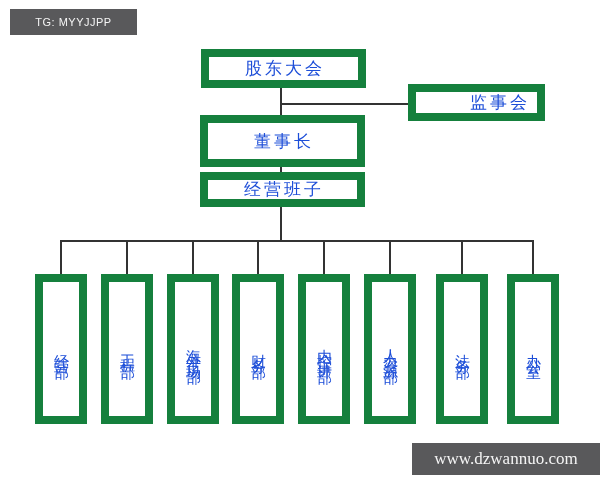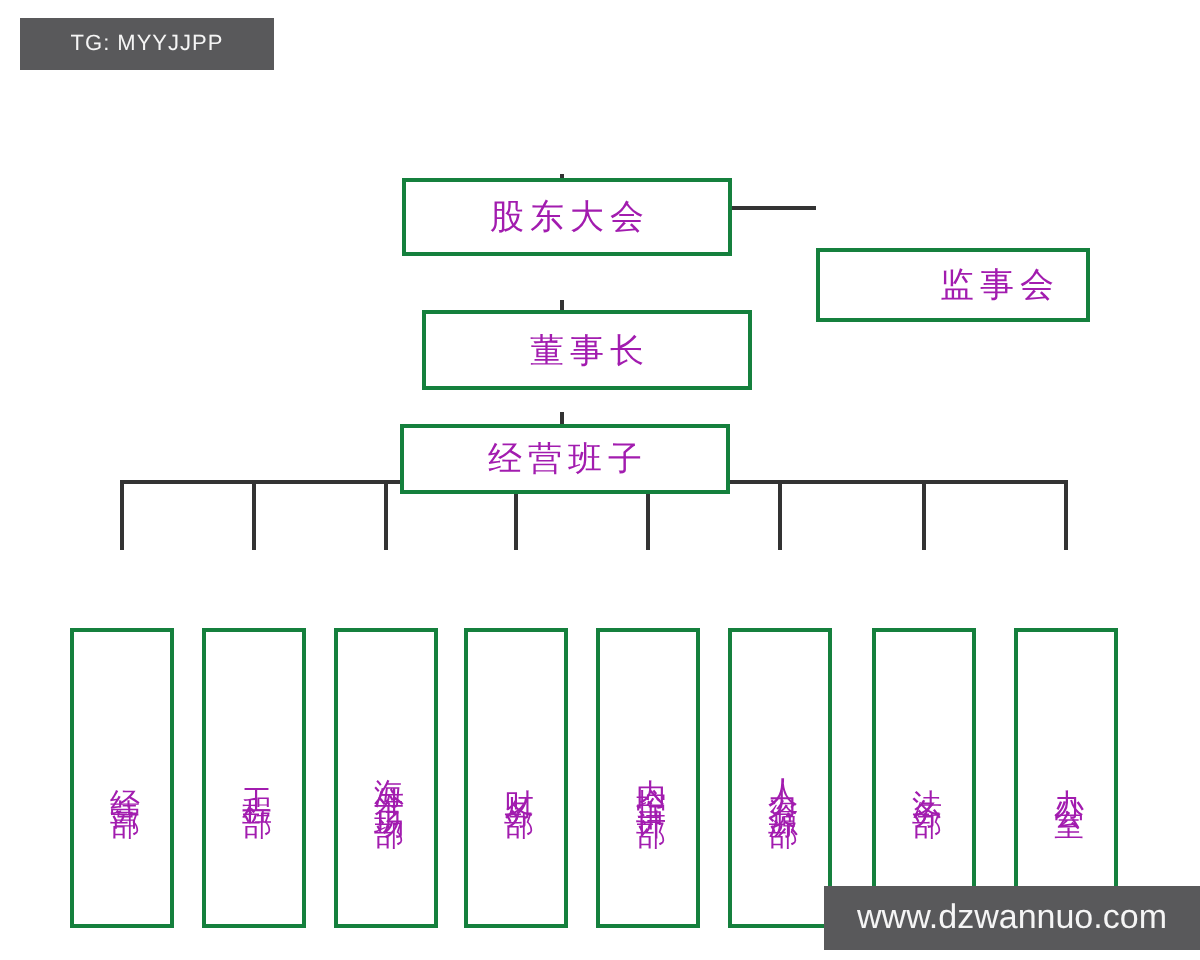--- a/index.html
+++ b/index.html
@@ -28,40 +28,40 @@
   .badge-tl {
     left: 10px; top: 9px;
     width: 127px; height: 26px;
     font-size: 11px;
     letter-spacing: 0.5px;
   }
   .badge-br {
     left: 412px; top: 443px;
     width: 188px; height: 32px;
     font-size: 17px;
+    font-family: Liberation Serif, serif;
   }
   .node {
     position: absolute;
     box-sizing: border-box;
-    border: 2px solid #15803d;
+    border: 8px solid #15803d;
     background: #ffffff;
     display: flex;
     align-items: center;
     justify-content: center;
-    color: #a21caf;
-    margin-top: 40px;
+    color: #1d4ed8;
   }
   .node-h {
     font-size: 17px;
     letter-spacing: 3px;
     text-indent: 3px;
   }
   .node-shareholders { left: 201px; top: 49px;  width: 165px; height: 39px; }
   .node-supervisory  { left: 408px; top: 84px;  width: 137px; height: 37px; padding-left: 44px; }
-  .node-chairman     { left: 211px; top: 115px; width: 165px; height: 40px; }
+  .node-chairman     { left: 200px; top: 115px; width: 165px; height: 52px; }
   .node-management   { left: 200px; top: 172px; width: 165px; height: 35px; }
   .dept {
     position: absolute;
     top: 274px;
     width: 52px;
     height: 150px;
   }
   .dept span {
     writing-mode: vertical-rl;
     font-size: 15px;

